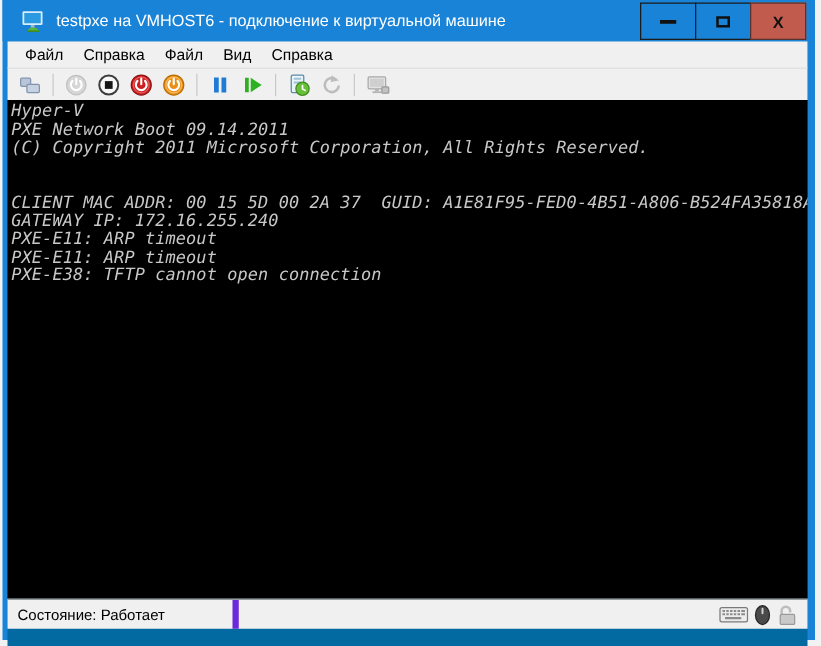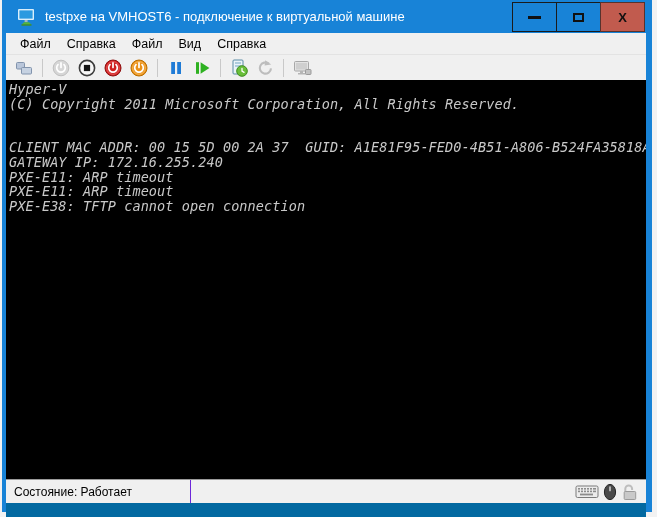--- a/index.html
+++ b/index.html
@@ -76,21 +76,21 @@
     color:#c8c8c8; white-space:pre; letter-spacing:0.1px;
   }
   
   .statusbar {
     height:24px; background:#f0f0f0;
     border-top:1px solid #9a9a9a;
     display:flex; align-items:center;
   }
   .status-left {
     width:185px; height:100%; display:flex; align-items:center;
-    padding-left:8px; border-right:1px solid #6d28d9;
+    padding-left:8px; border-right:5px solid #6d28d9;
   }
   .status-text { font-size:12px; color:#000; white-space:nowrap; }
   .status-spacer { flex:1; }
   .status-icons {
     display:flex; align-items:center; gap:4px; padding-right:8px;
   }
 </style>
 </head>
 <body>
 
@@ -209,20 +209,21 @@
           <rect x="5" y="14" width="7" height="1.5" fill="#b5b5b5"></rect>
           <rect x="12.5" y="10.5" width="5.5" height="5" rx="0.8" fill="#c2c2c2" stroke="#9a9a9a"></rect>
         </svg>
       </div>
     </div>
 
     <div class="console">
 
         <div class="cline">Hyper-V</div>
 
+        <div class="cline">PXE Network Boot 09.14.2011</div>
 
         <div class="cline">(C) Copyright 2011 Microsoft Corporation, All Rights Reserved.</div>
 
         <div class="cline"></div>
 
         <div class="cline"></div>
 
         <div class="cline">CLIENT MAC ADDR: 00 15 5D 00 2A 37  GUID: A1E81F95-FED0-4B51-A806-B524FA35818A</div>
 
 

